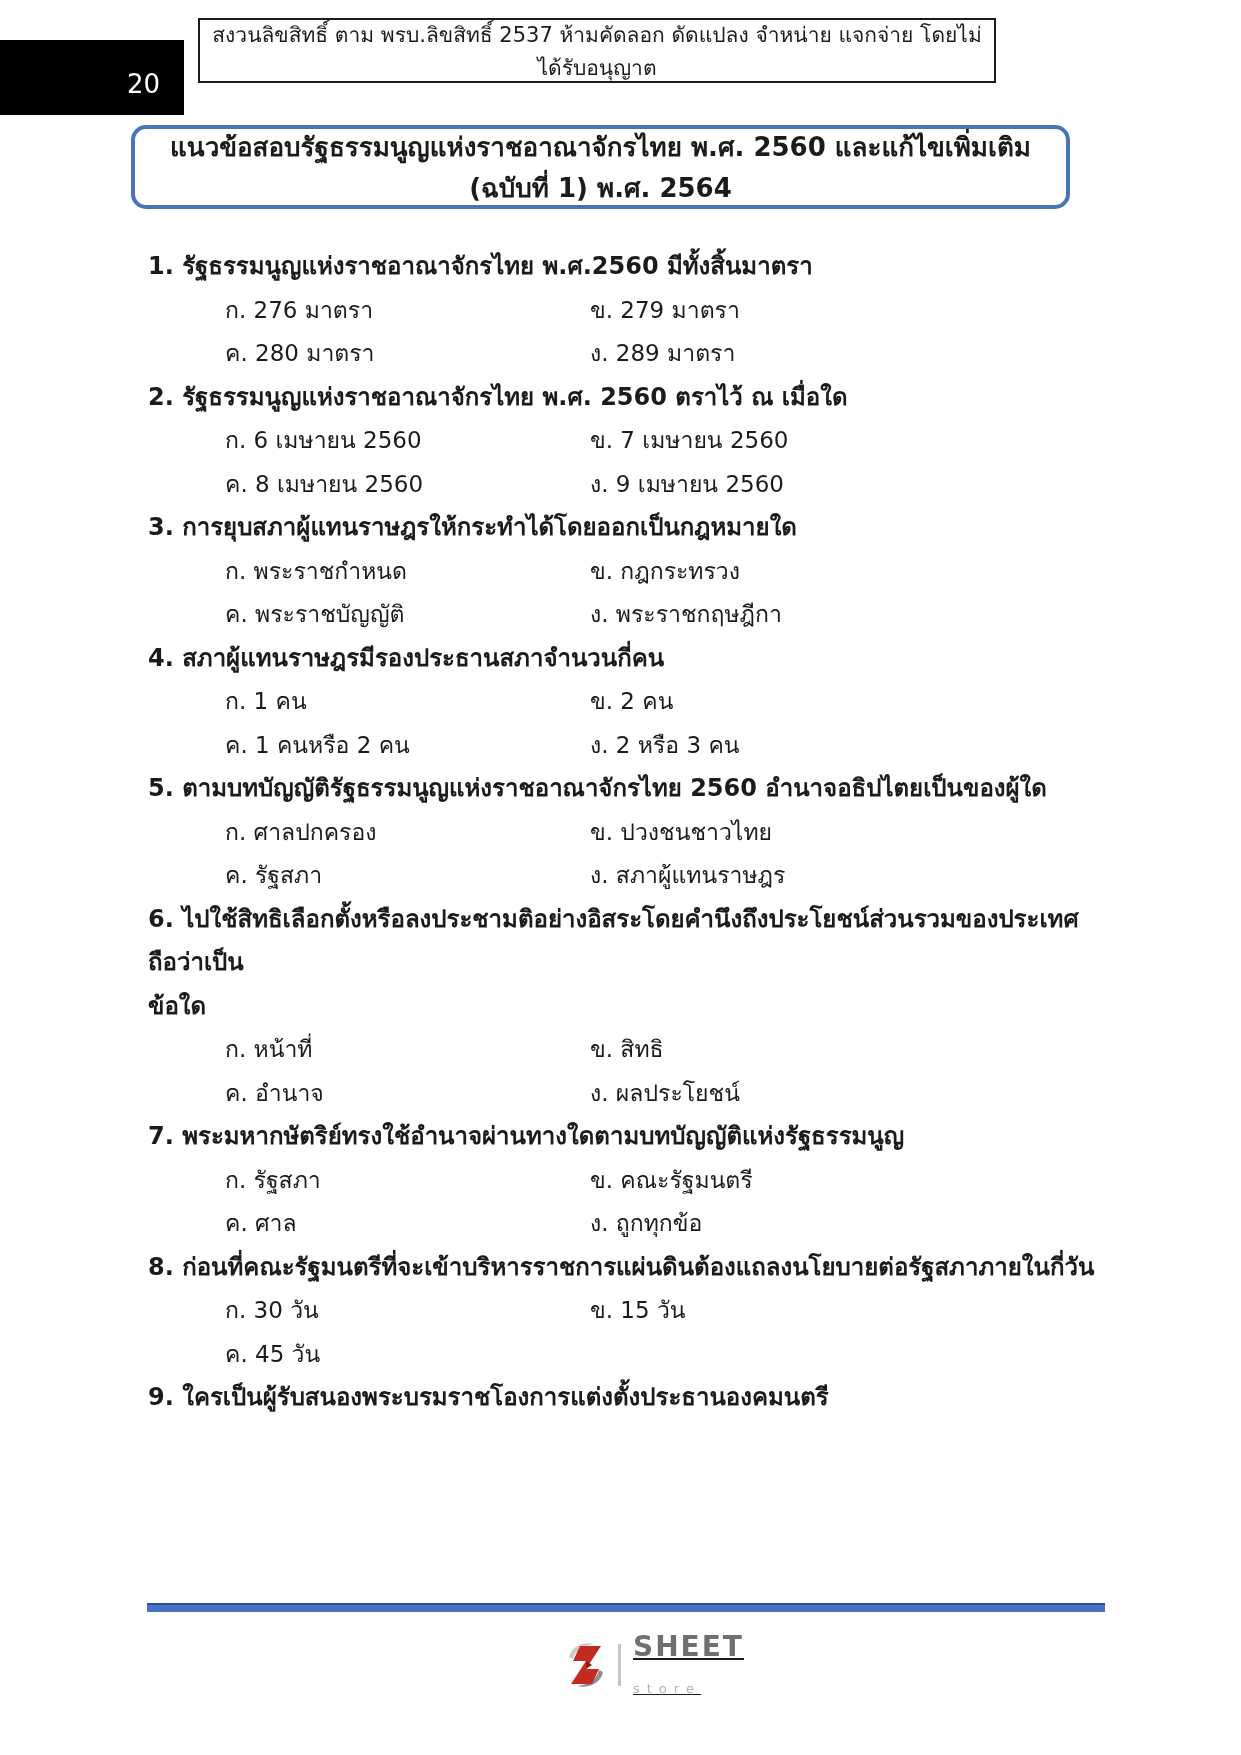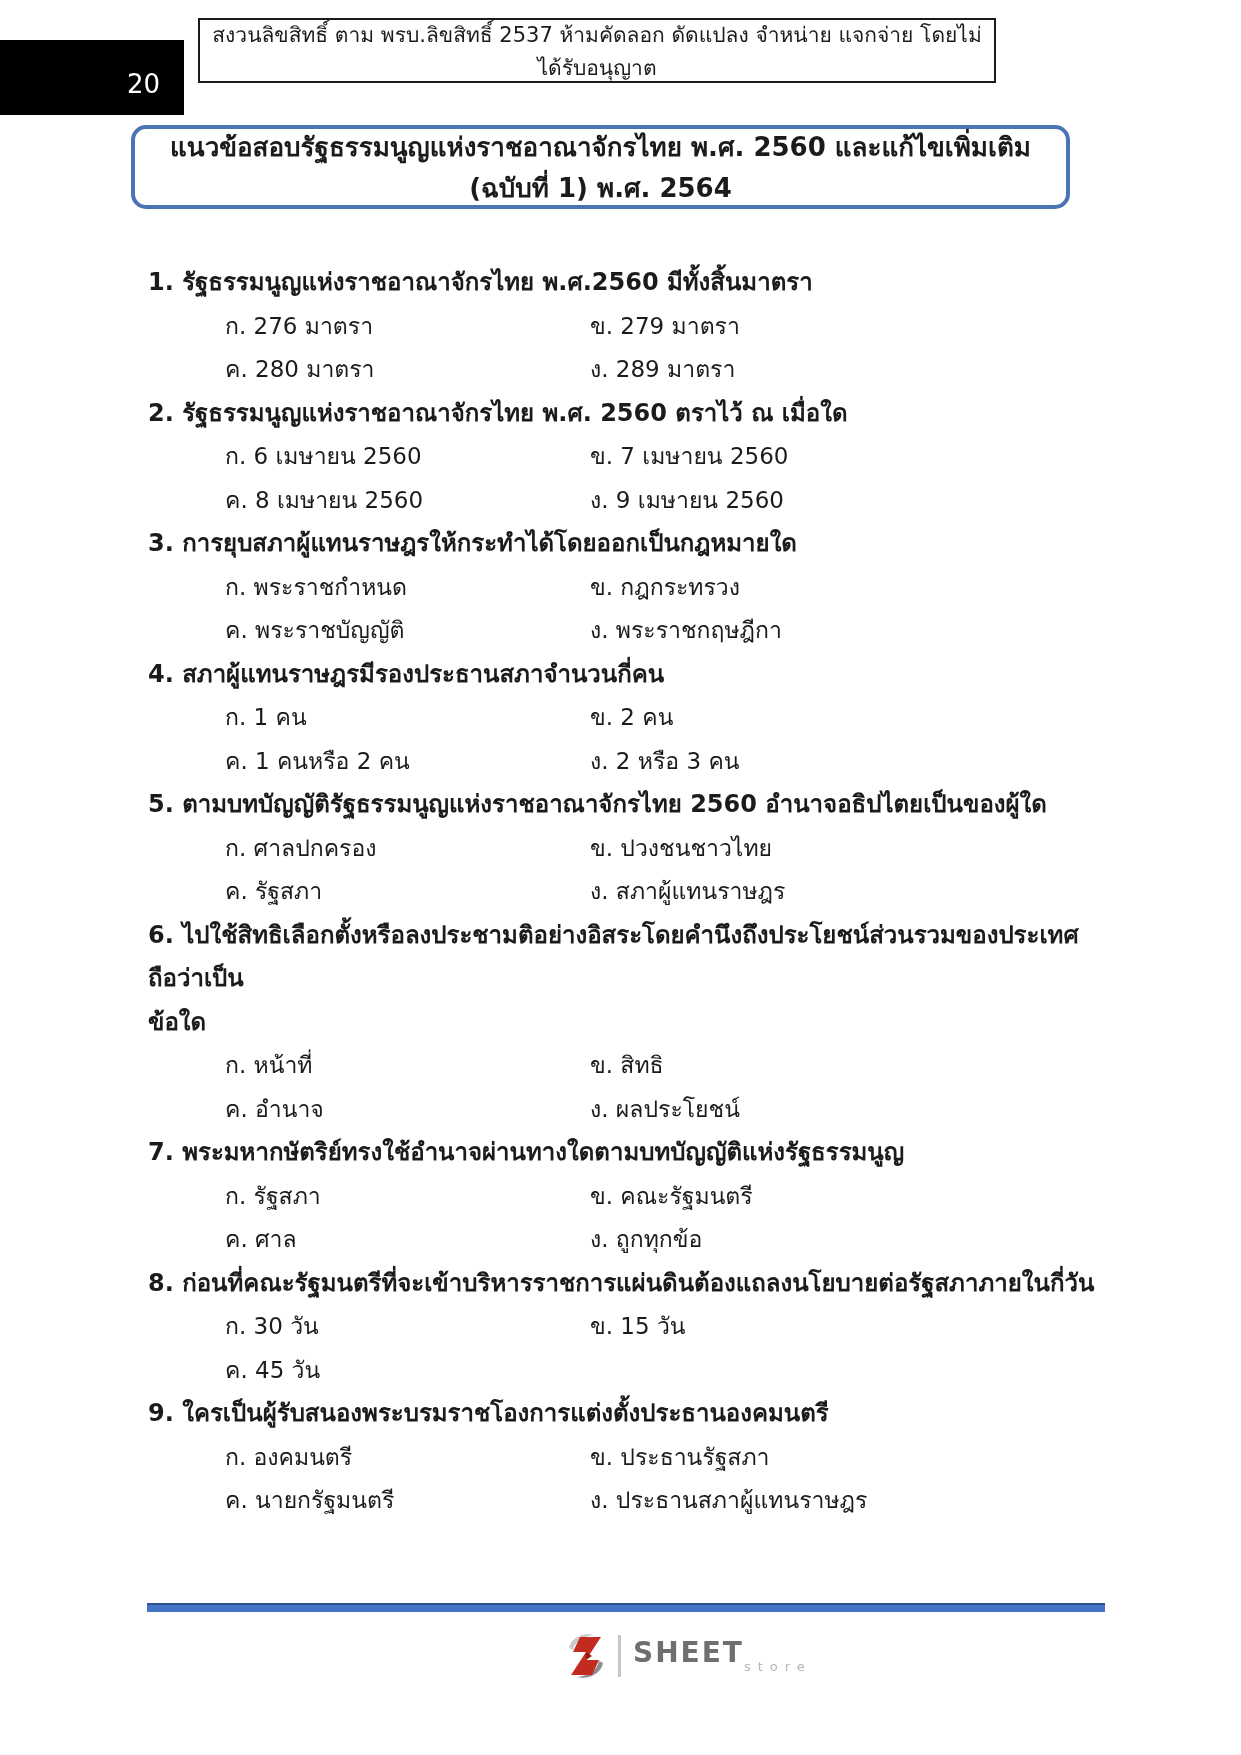--- a/index.html
+++ b/index.html
@@ -37,21 +37,21 @@
     width: 939px; height: 84px;
     border: 4px solid #4a74b4;
     border-radius: 15px;
     display: flex; align-items: center; justify-content: center;
     font-size: 26px; font-weight: bold;
     text-align: center; padding: 12px 14px;
     background: #ffffff;
   }
 
   .questions {
-    position: absolute; left: 148px; top: 261px;
+    position: absolute; left: 148px; top: 245px;
     width: 962px;
   }
   .q-text {
     font-weight: bold;
     font-size: 24px;
     line-height: 43.5px;
     white-space: pre-line;
   }
   .q-options {
     display: grid;
@@ -72,21 +72,21 @@
 
   .footer-logo {
     position: absolute; left: 563px; top: 1633px;
     display: flex; align-items: center;
   }
   .logo-icon svg { width: 46px; height: 46px; display: block; }
   .logo-divider {
     width: 3px; height: 42px; background: #c6c6c6;
     margin: 0 12px 0 9px;
   }
-  .logo-text { display: flex; flex-direction: row; }
+  .logo-text { display: flex; flex-direction: column; text-decoration: underline; }
   .brand-name {
     font-size: 28px; font-weight: bold; color: #6f6f6f;
     letter-spacing: 2px; line-height: 28px;
   }
   .brand-subtitle {
     font-size: 13px; color: #b5b5b5;
     letter-spacing: 7px; line-height: 15px; margin-top: 20px;
   }
 </style>
 </head>
@@ -180,26 +180,20 @@
     <div class="q-text">8. ก่อนที่คณะรัฐมนตรีที่จะเข้าบริหารราชการแผ่นดินต้องแถลงนโยบายต่อรัฐสภาภายในกี่วัน</div>
     <div class="q-options">
       <div class="q-option">ก. 30 วัน</div>
       <div class="q-option">ข. 15 วัน</div>
       <div class="q-option">ค. 45 วัน</div>
     </div>
   </div>
 
   <div class="question">
     <div class="q-text">9. ใครเป็นผู้รับสนองพระบรมราชโองการแต่งตั้งประธานองคมนตรี</div>
-    <div class="q-options">
-      <div class="q-option">ก. องคมนตรี</div>
-      <div class="q-option">ข. ประธานรัฐสภา</div>
-      <div class="q-option">ค. นายกรัฐมนตรี</div>
-      <div class="q-option">ง. ประธานสภาผู้แทนราษฎร</div>
-    </div>
   </div>
 </div>
 
 <div class="footer-line"></div>
 
 <div class="footer-logo">
   <span class="logo-icon">
     <svg viewBox="0 0 46 46" xmlns="http://www.w3.org/2000/svg" aria-hidden="true">
       <path d="M6 15 C8 5 20 -1 31 2 C22 3 12 8 10 17 Z" fill="#cacaca"></path>
       <path d="M40 30 C38 41 25 47 14 44 C24 43 34 38 36 28 Z" fill="#8e8e8e"></path>

